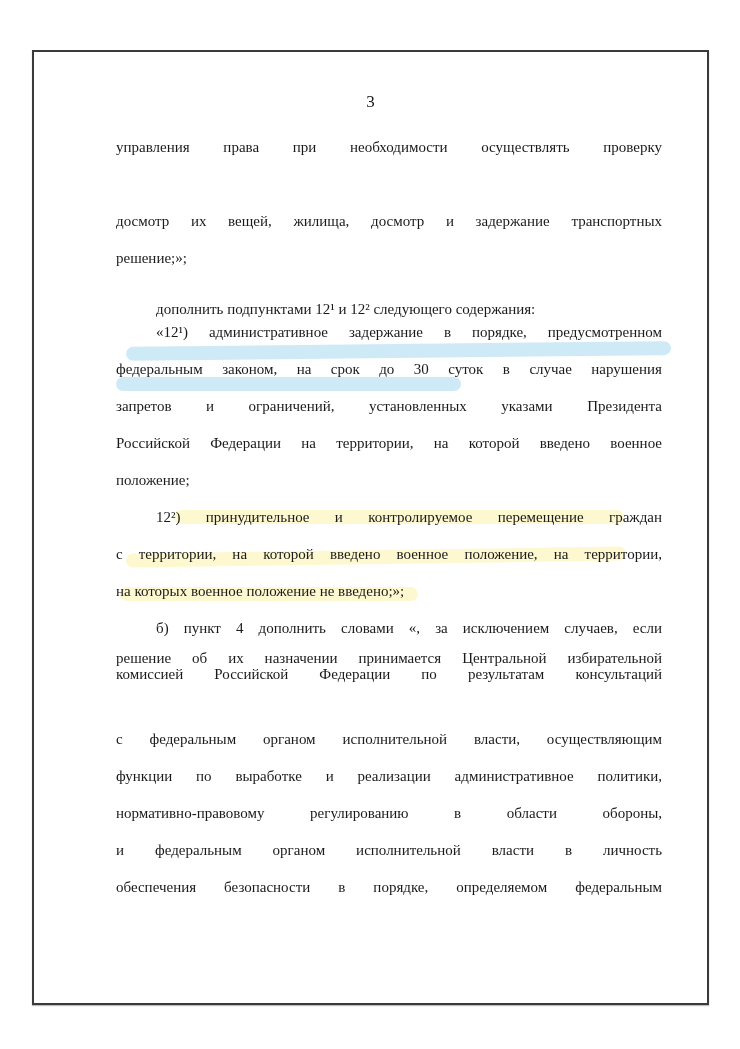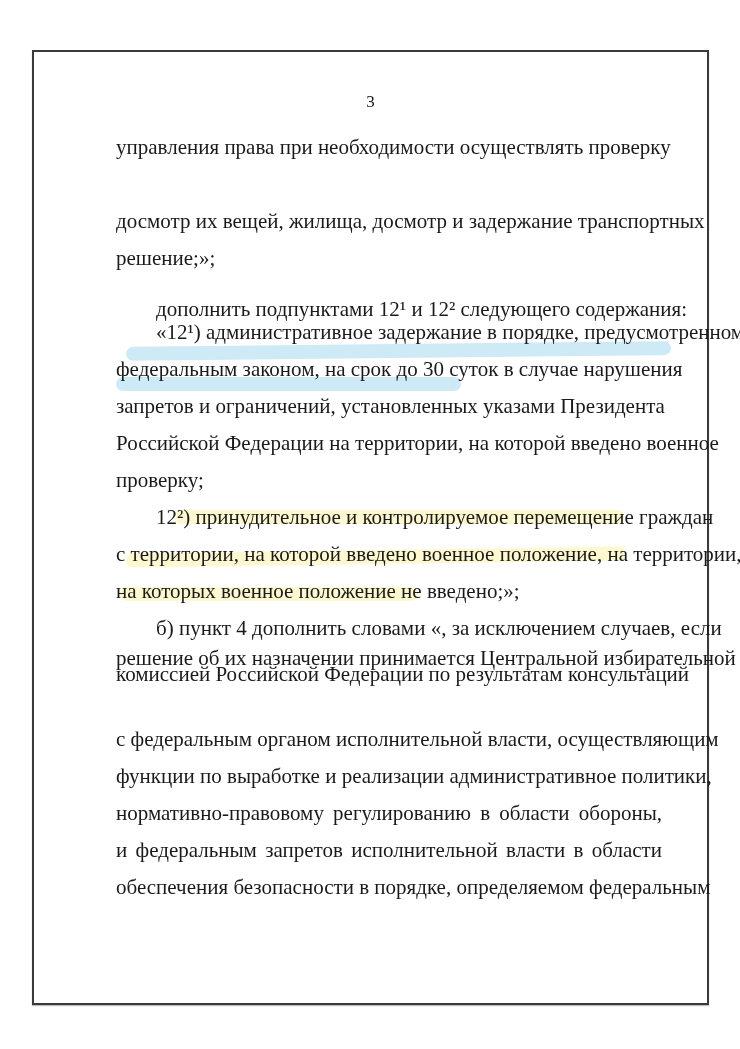--- a/index.html
+++ b/index.html
@@ -8,21 +8,21 @@
       position: absolute; left: 32px; top: 50px; width: 673px; height: 951px;
       border: 2px solid #3a3a3a; background: #ffffff;
       box-shadow: 0 1px 1px rgba(0,0,0,0.25);
     }
     .pagenum {
       position: absolute; left: 0; right: 0; top: 40px; text-align: center;
       font-family: "Liberation Serif", serif; font-size: 17px; color: #1a1a1a;
     }
     .line {
       position: absolute; left: 82px; width: 546px; height: 24px;
-      font-family: "Liberation Serif", serif; font-size: 21px; color: #1a1a1a;
+      font-family: "Liberation Serif", serif; font-size: 15px; color: #1a1a1a;
       text-align: justify; text-align-last: justify; white-space: nowrap;
       line-height: 24px;
     }
     .line.last { text-align-last: left; }
     .line.indent { left: 122px; width: 506px; }
     .hl {
       position: absolute; height: 14px; border-radius: 8px; opacity: 0.55;
     }
     .hl.blue { background: #a8d8f0; }
     .hl.yellow { background: #fbf2a8; }
@@ -40,25 +40,25 @@
   <div class="hl yellow" style="left:86px; top:535px; width:298px;"></div>
 
   <div class="line" style="top:83px">управления права при необходимости осуществлять проверку</div>
   <div class="line" style="top:157px">досмотр их вещей, жилища, досмотр и задержание транспортных</div>
   <div class="line last" style="top:194px">решение;»;</div>
   <div class="line indent last" style="top:245px">дополнить подпунктами 12¹ и 12² следующего содержания:</div>
   <div class="line indent" style="top:268px">«12¹) административное задержание в порядке, предусмотренном</div>
   <div class="line" style="top:305px">федеральным законом, на срок до 30 суток в случае нарушения</div>
   <div class="line" style="top:342px">запретов и ограничений, установленных указами Президента</div>
   <div class="line" style="top:379px">Российской Федерации на территории, на которой введено военное</div>
-  <div class="line last" style="top:416px">проверку;</div>
+  <div class="line last" style="top:416px">положение;</div>
   <div class="line indent" style="top:453px">12²) принудительное и контролируемое перемещение граждан</div>
   <div class="line" style="top:490px">с территории, на которой введено военное положение, на территории,</div>
   <div class="line last" style="top:527px">на которых военное положение не введено;»;</div>
   <div class="line indent" style="top:564px">б) пункт 4 дополнить словами «, за исключением случаев, если</div>
   <div class="line" style="top:594px">решение об их назначении принимается Центральной избирательной</div>
   <div class="line" style="top:610px">комиссией Российской Федерации по результатам консультаций</div>
   <div class="line" style="top:675px">с федеральным органом исполнительной власти, осуществляющим</div>
   <div class="line" style="top:712px">функции по выработке и реализации административное политики,</div>
   <div class="line" style="top:749px">нормативно-правовому регулированию в области обороны,</div>
-  <div class="line" style="top:786px">и федеральным запретов исполнительной власти в области</div>
+  <div class="line" style="top:786px">и федеральным органом исполнительной власти в личность</div>
   <div class="line" style="top:823px">обеспечения безопасности в порядке, определяемом федеральным</div>
 </div>
 
 </body></html>

